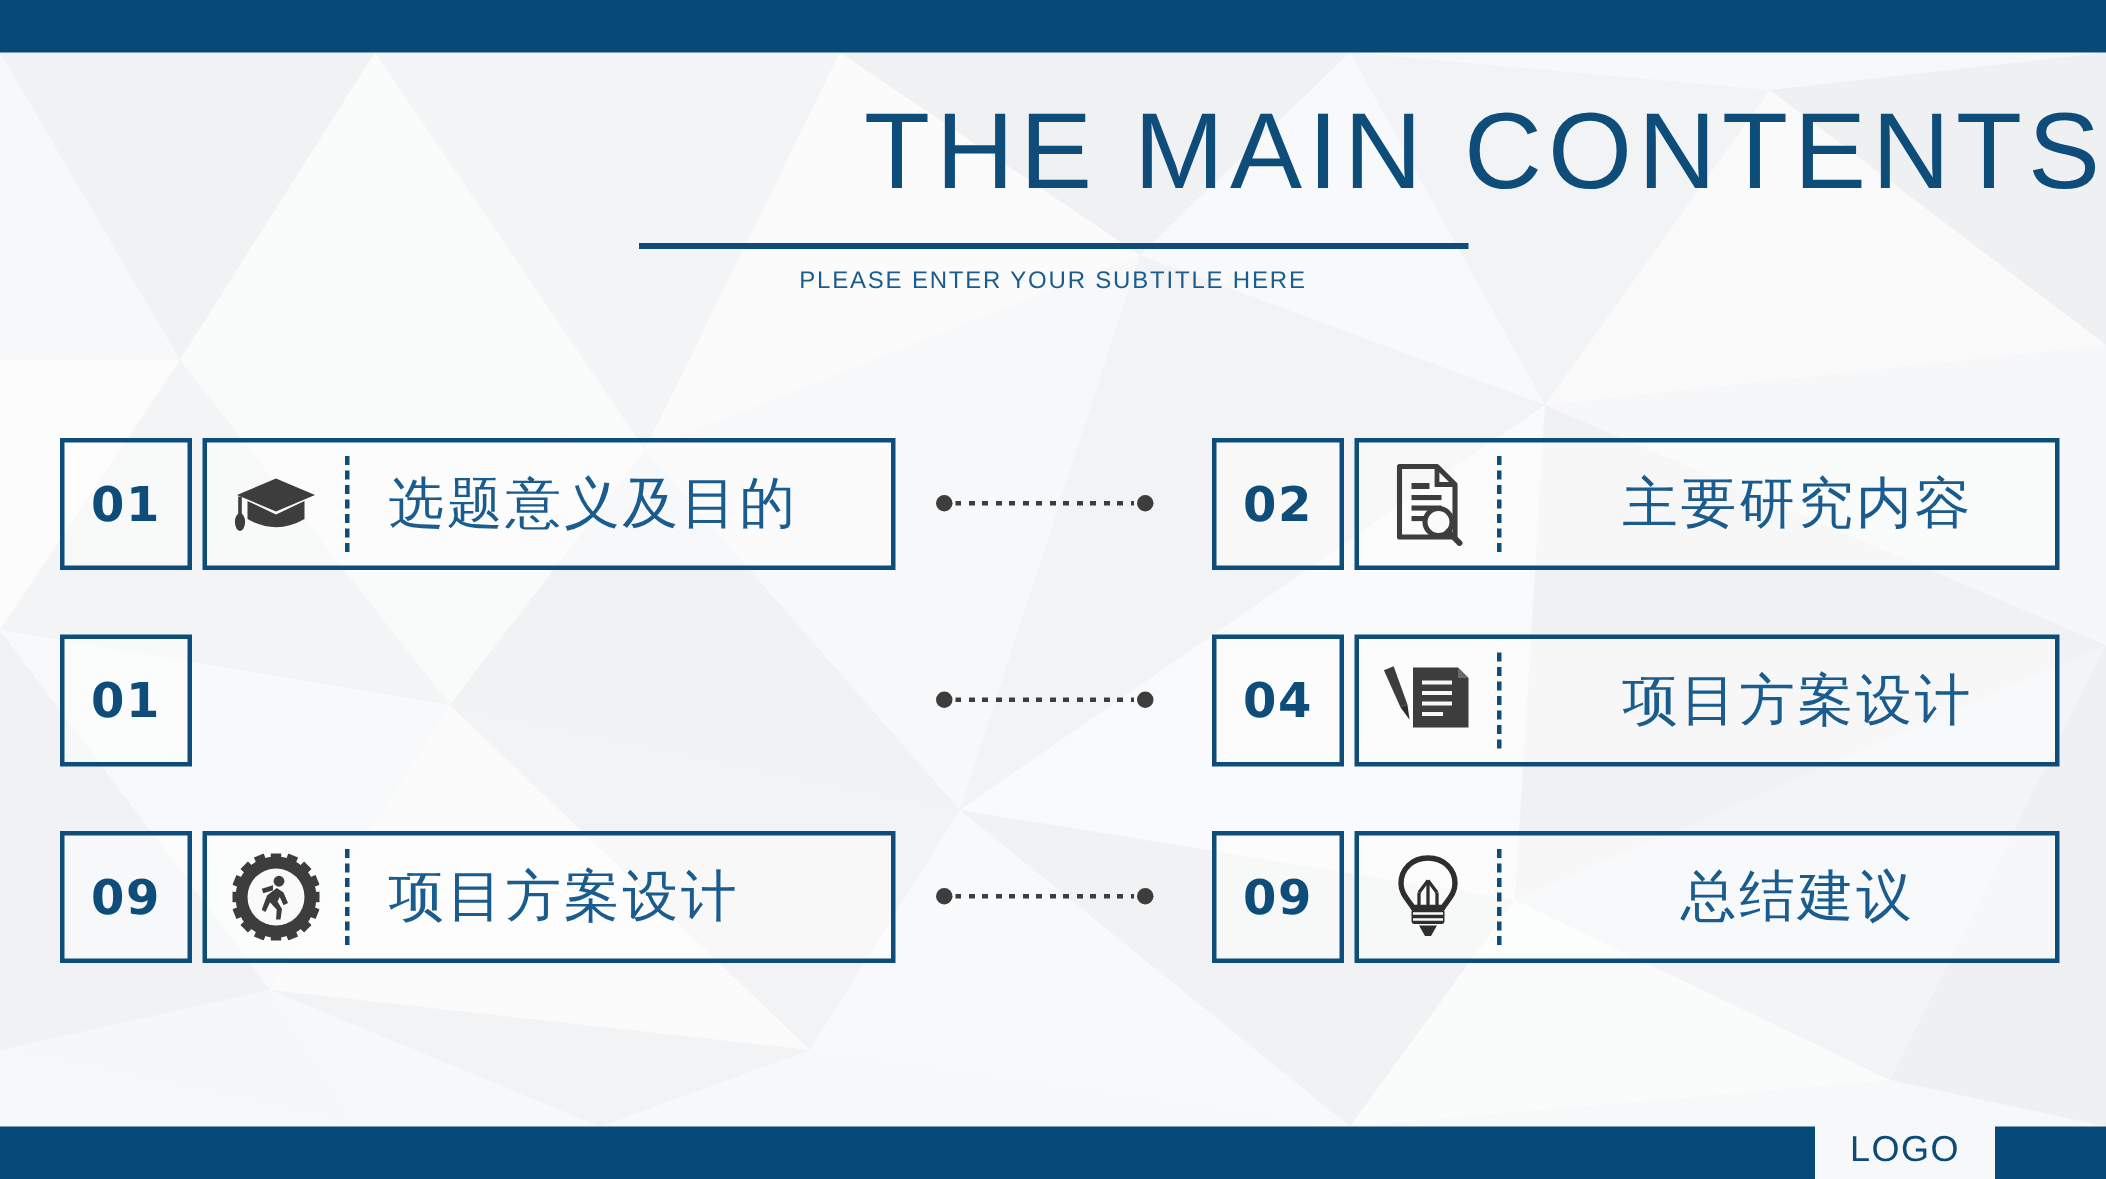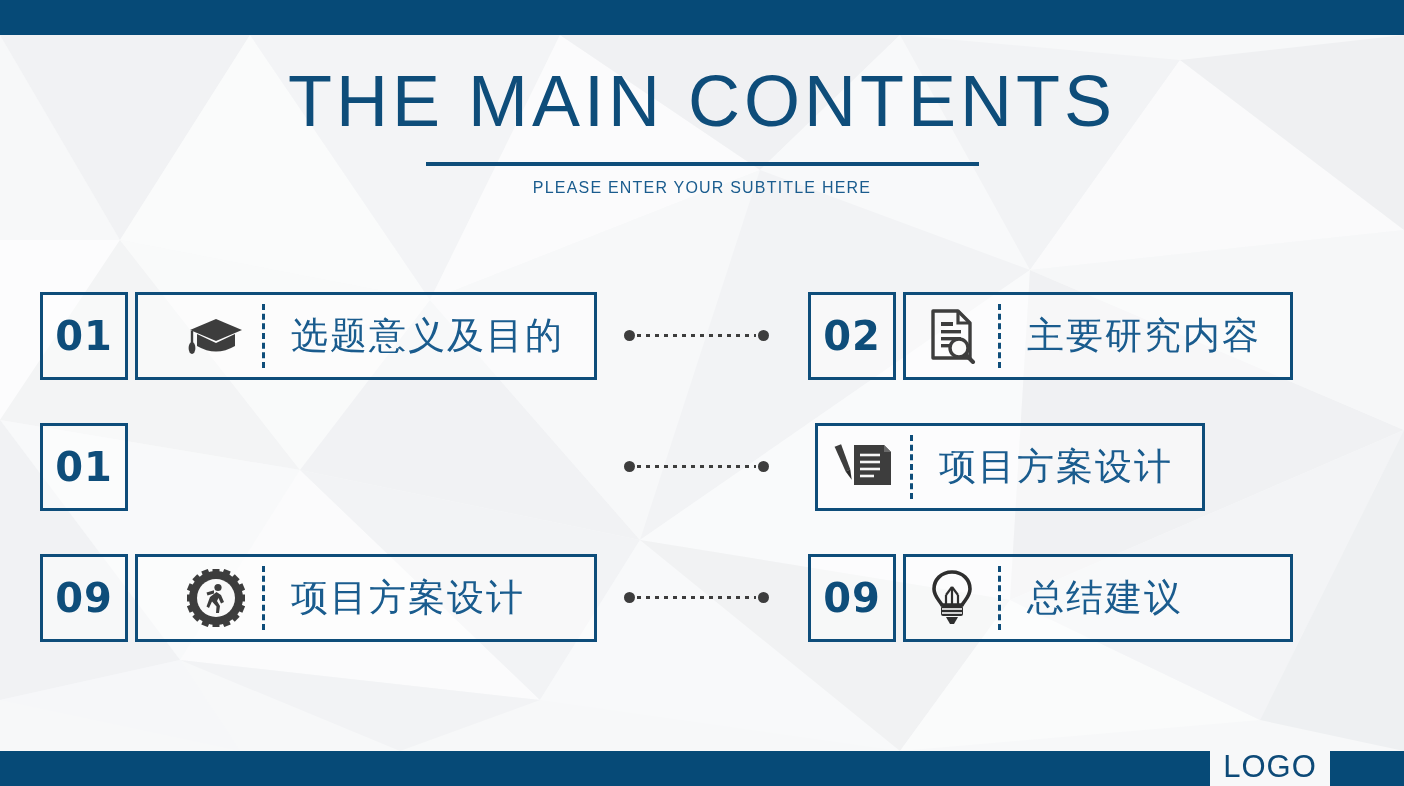--- a/index.html
+++ b/index.html
@@ -22,30 +22,31 @@
     position:absolute; left:0; top:751px; width:1210px; height:35px;
     background:#064a77; z-index:5;
   }
   .bar-bottom-right {
     position:absolute; left:1330px; top:751px; width:74px; height:35px;
     background:#064a77; z-index:5;
   }
   .logo-text {
     position:absolute; left:1210px; top:748px; width:120px; height:38px;
     display:flex; align-items:center; justify-content:center;
-    color:#0d4a78; font-size:31px; letter-spacing:1px; font-weight:400;
+    color:#0d4a78; font-size:24px; letter-spacing:1px; font-weight:400;
     z-index:6;
   }
 
   
   .header { position:absolute; left:0; top:64px; width:1404px; z-index:3; text-align:center; }
   .title {
     color:#0e4d7a; font-size:72px; font-weight:400;
     letter-spacing:4px; line-height:1.05;
     font-family:"Liberation Sans", sans-serif;
+    text-align:right;
   }
   .title-rule {
     width:553px; height:4px; background:#0e4d7a;
     margin:22px auto 0;
   }
   .subtitle {
     color:#1a5c8e; font-size:16px; letter-spacing:1.2px;
     margin-top:13px; font-weight:400;
   }
 
@@ -54,33 +55,33 @@
   .row { position:relative; height:88px; margin-bottom:43px; }
 
   .item { position:absolute; top:0; height:88px; display:flex; }
   .item.left  { left:40px;  }
   .item.right { left:808px; }
 
   .num-box {
     width:88px; height:88px; border:3px solid #0e4d7a;
     background:rgba(255,255,255,0.45);
     display:flex; align-items:center; justify-content:center;
-    color:#0e4d7a; font-size:40px; font-weight:700; letter-spacing:1px;
+    color:#0e4d7a; font-size:32px; font-weight:700; letter-spacing:1px;
     font-family:"DejaVu Sans", sans-serif;
     flex:0 0 auto;
   }
 
   .body-box {
     margin-left:7px; height:88px; border:3px solid #0e4d7a;
     background:rgba(255,255,255,0.45);
     display:flex; align-items:center;
     flex:0 0 auto; position:relative;
   }
-  .item.left  .body-box { width:462px;padding-left:32px; }
-  .item.right .body-box { width:390px; }
+  .item.left  .body-box { width:462px; }
+  .item.right .body-box { width:470px;text-align:center; }
 
   .icon-cell {
     width:92px; height:88px;
     display:flex; align-items:center; justify-content:center;
     flex:0 0 auto;
   }
   .icon-cell svg { display:block; }
 
   .divider {
     width:0; height:64px; border-left:3px dashed #0e4d7a;
@@ -210,20 +211,21 @@
       <div class="num-box">01</div>
     </div>
 
     <div class="connector">
       <span class="dot"></span>
       <span class="dline"></span>
       <span class="dot"></span>
     </div>
 
     <div class="item right">
+      <div class="num-box">04</div>
       <div class="body-box">
         <div class="icon-cell">
           <svg width="60" height="52" viewBox="0 0 60 52">
             <path d="M20 4 L50 4 L57 11 L57 44 L20 44 Z" fill="#3d3d3d"></path>
             <path d="M50 4 L50 11 L57 11" fill="#6a6a6a"></path>
             <g stroke="#f7f7f7" stroke-width="2.6">
               <line x1="26" y1="14" x2="46" y2="14"></line>
               <line x1="26" y1="21" x2="46" y2="21"></line>
               <line x1="26" y1="28" x2="46" y2="28"></line>
               <line x1="26" y1="35" x2="40" y2="35"></line>

